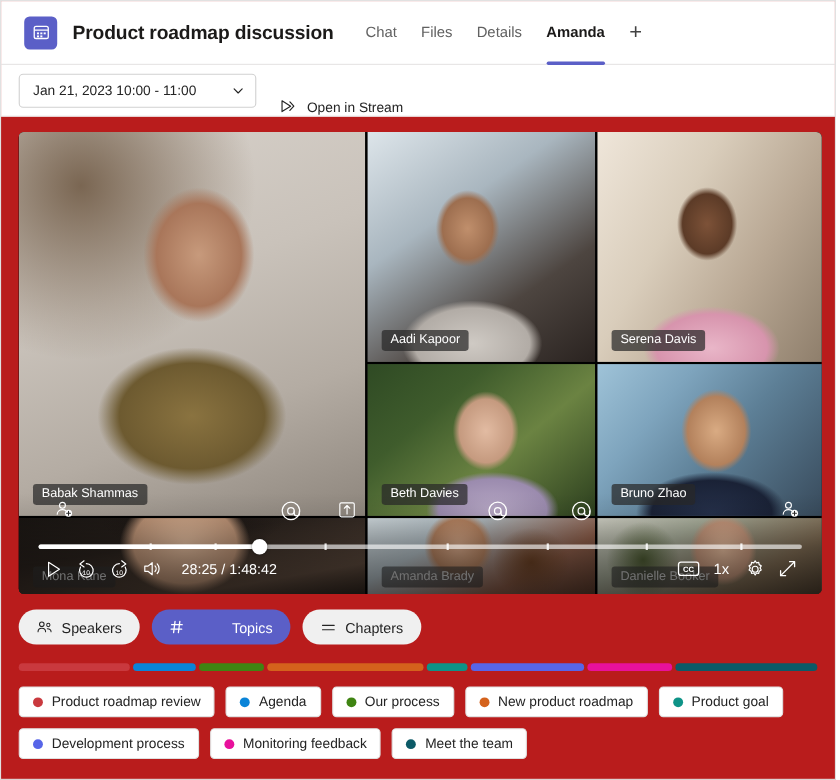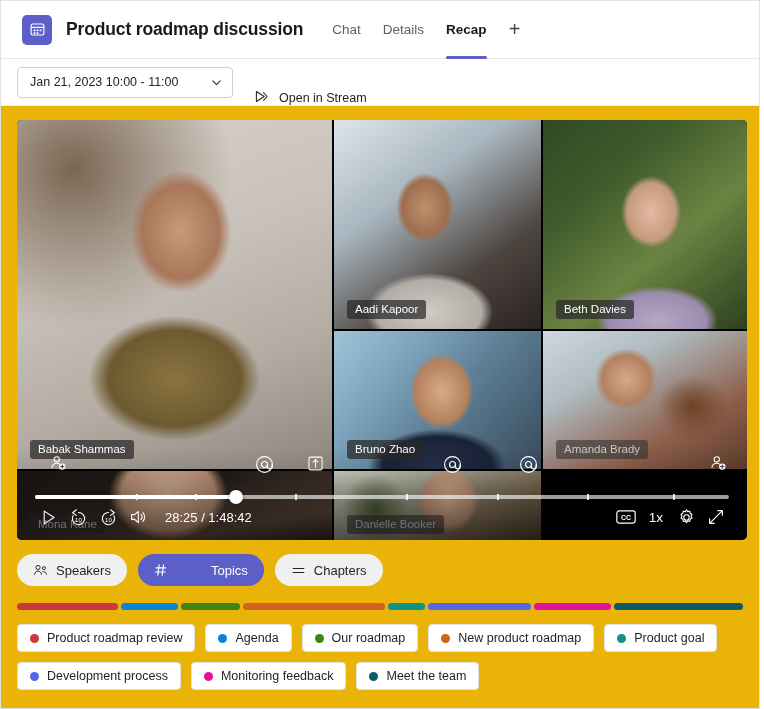--- a/index.html
+++ b/index.html
@@ -5,21 +5,21 @@
   * { box-sizing: border-box; margin: 0; padding: 0; }
   html, body {
     width: 764px; height: 709px;
     font-family: "Liberation Sans", sans-serif;
     background: #ffffff;
     overflow: hidden;
   }
   #app {
     position: relative;
     width: 760px; height: 709px;
-    background: #eab308;
+    background: #b91c1c;
     border: 1px solid #e1e1e1;
   }
 
   
   .header {
     position: relative;
     height: 58px;
     display: flex;
     align-items: center;
     padding: 0 16px;
@@ -340,22 +340,23 @@
         <rect x="5.4" y="10" width="2.2" height="2" fill="#ffffff"></rect>
         <rect x="9.0" y="10" width="2.2" height="2" fill="#ffffff"></rect>
         <rect x="12.6" y="10" width="2.2" height="2" fill="#ffffff"></rect>
         <rect x="5.4" y="13.2" width="2.2" height="2" fill="#ffffff"></rect>
         <rect x="9.0" y="13.2" width="2.2" height="2" fill="#ffffff"></rect>
       </svg>
     </div>
     <div class="meeting-title">Product roadmap discussion</div>
     <div class="tabs">
       <div class="tab">Chat</div>
+      <div class="tab">Files</div>
       <div class="tab">Details</div>
-      <div class="tab active">Recap</div>
+      <div class="tab active">Amanda</div>
       <div class="tab-add">+</div>
     </div>
   </div>
 
   <div class="subbar">
     <div class="date-select">
       <span>Jan 21, 2023 10:00 - 11:00</span>
       <span class="chev">
         <svg width="13" height="13" viewBox="0 0 16 16" aria-hidden="true">
           <polyline points="3.5,6 8,10.5 12.5,6" fill="none" stroke="#242424" stroke-width="1.3" stroke-linecap="round" stroke-linejoin="round"></polyline>
@@ -379,20 +380,24 @@
       <div class="tile big">
         <div class="ph ph-babak"></div>
         <div class="name-chip">Babak Shammas</div>
       </div>
 
       <div class="tile">
         <div class="ph ph-aadi"></div>
         <div class="name-chip">Aadi Kapoor</div>
       </div>
 
+      <div class="tile">
+        <div class="ph ph-serena"></div>
+        <div class="name-chip">Serena Davis</div>
+      </div>
 
       <div class="tile">
         <div class="ph ph-beth"></div>
         <div class="name-chip">Beth Davies</div>
       </div>
 
       <div class="tile">
         <div class="ph ph-bruno"></div>
         <div class="name-chip">Bruno Zhao</div>
       </div>
@@ -575,21 +580,21 @@
     <div class="chip">
       <span class="dot" style="background: rgb(201, 57, 62);"></span>
       <span>Product roadmap review</span>
     </div>
     <div class="chip">
       <span class="dot" style="background: rgb(10, 132, 216);"></span>
       <span>Agenda</span>
     </div>
     <div class="chip">
       <span class="dot" style="background: rgb(63, 132, 18);"></span>
-      <span>Our roadmap</span>
+      <span>Our process</span>
     </div>
     <div class="chip">
       <span class="dot" style="background: rgb(212, 98, 28);"></span>
       <span>New product roadmap</span>
     </div>
     <div class="chip">
       <span class="dot" style="background: rgb(14, 147, 135);"></span>
       <span>Product goal</span>
     </div>
     <div class="chip">

